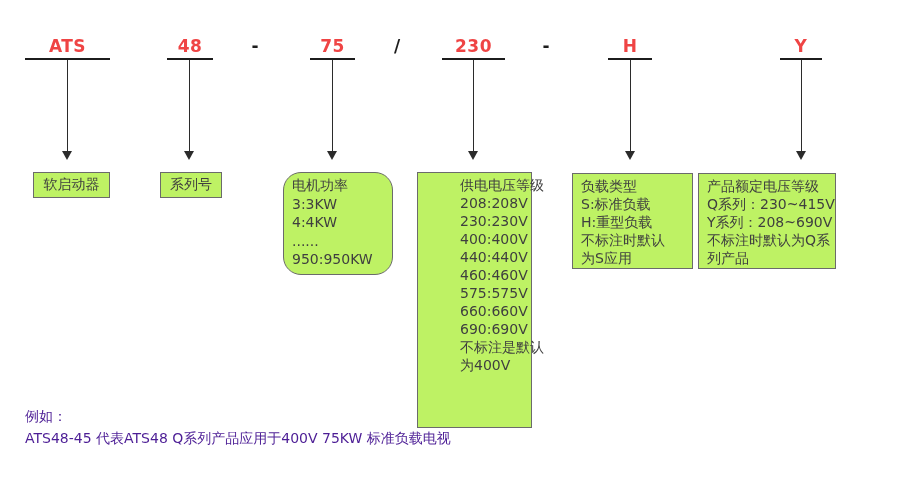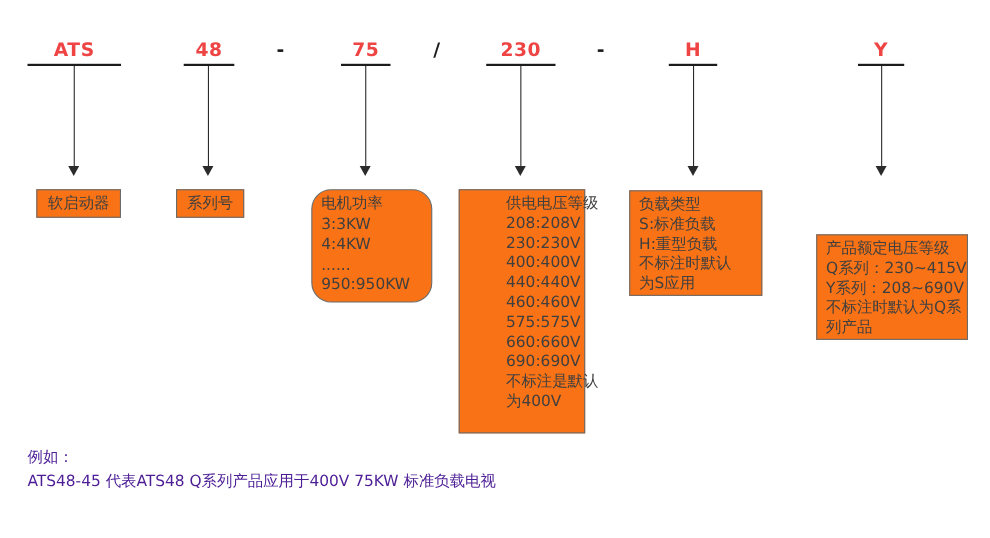--- a/index.html
+++ b/index.html
@@ -57,21 +57,21 @@
     width: 0;
     height: 0;
     border-left: 5px solid transparent;
     border-right: 5px solid transparent;
     border-top: 9px solid #2b2b2b;
   }
   .legend-box {
     position: absolute;
     box-sizing: border-box;
     border: 1px solid #6b6b6b;
-    background: #f97316;
+    background: #bef264;
     color: #3f3f3f;
     font-size: 14px;
   }
   .legend-box.single {
     display: flex;
     align-items: center;
     justify-content: center;
   }
   .legend-box.multi {
     padding: 3px 4px 0 8px;
@@ -148,21 +148,21 @@
   </div>
 
   <div class="legend-box multi" style="left:283px;top:172px;width:110px;height:103px;border-radius:18px;">
     <div class="ln">电机功率</div>
     <div class="ln">3:3KW</div>
     <div class="ln">4:4KW</div>
     <div class="ln">......</div>
     <div class="ln">950:950KW</div>
   </div>
 
-  <div class="legend-box multi dense" style="left:417px;top:172px;width:115px;height:222px;padding-left:42px;">
+  <div class="legend-box multi dense" style="left:417px;top:172px;width:115px;height:256px;padding-left:42px;">
     <div class="ln">供电电压等级</div>
     <div class="ln">208:208V</div>
     <div class="ln">230:230V</div>
     <div class="ln">400:400V</div>
     <div class="ln">440:440V</div>
     <div class="ln">460:460V</div>
     <div class="ln">575:575V</div>
     <div class="ln">660:660V</div>
     <div class="ln">690:690V</div>
     <div class="ln">不标注是默认</div>
@@ -170,21 +170,21 @@
   </div>
 
   <div class="legend-box multi dense" style="left:572px;top:173px;width:121px;height:96px;">
     <div class="ln">负载类型</div>
     <div class="ln">S:标准负载</div>
     <div class="ln">H:重型负载</div>
     <div class="ln">不标注时默认</div>
     <div class="ln">为S应用</div>
   </div>
 
-  <div class="legend-box multi dense" style="left:742px;top:173px;width:138px;height:96px;margin-top:40px;">
+  <div class="legend-box multi dense" style="left:698px;top:173px;width:138px;height:96px;">
     <div class="ln">产品额定电压等级</div>
     <div class="ln">Q系列：230~415V</div>
     <div class="ln">Y系列：208~690V</div>
     <div class="ln">不标注时默认为Q系</div>
     <div class="ln">列产品</div>
   </div>
 
   <div class="example">
     <div>例如：</div>
     <div>ATS48-45 代表ATS48 Q系列产品应用于400V 75KW 标准负载电视</div>

